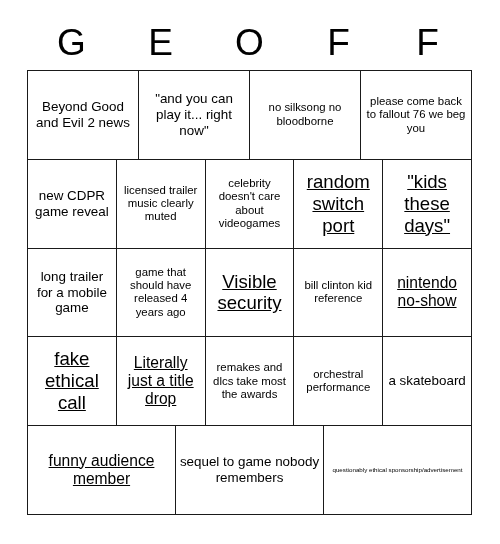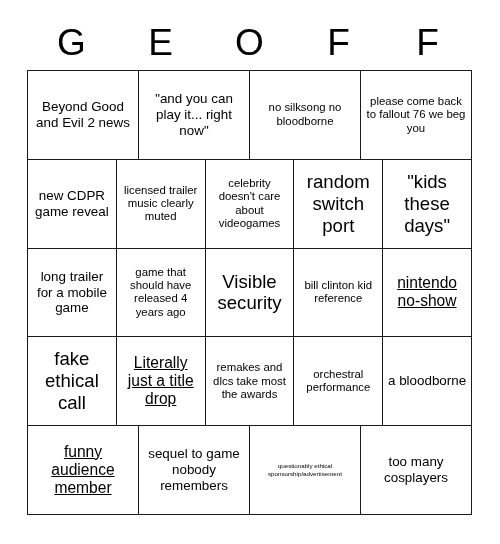--- a/index.html
+++ b/index.html
@@ -70,21 +70,21 @@
     line-height: 1.18;
     word-wrap: break-word;
     hyphens: none;
   }
 
   
   .fs-xs  { font-size: 6.2px; line-height: 1.3; }
   .fs-sm  { font-size: 11.4px; }
   .fs-md  { font-size: 13.4px; }
   .fs-lg  { font-size: 15.6px; text-decoration: underline; }
-  .fs-xl  { font-size: 18.6px; }
+  .fs-xl  { font-size: 18.6px; text-decoration: underline; }
 </style>
 </head>
 <body>
 
 <div id="bingo-card">
 
   <div id="header-row">
     <div class="header-letter">G</div>
     <div class="header-letter">E</div>
     <div class="header-letter">O</div>
@@ -152,33 +152,30 @@
       <div class="bingo-cell">
           <span class="cell-text fs-lg">Literally just a title drop</span>
         </div>
       <div class="bingo-cell">
           <span class="cell-text fs-sm">remakes and dlcs take most the awards</span>
         </div>
       <div class="bingo-cell">
           <span class="cell-text fs-sm">orchestral performance</span>
         </div>
       <div class="bingo-cell">
-          <span class="cell-text fs-md">a bloodborne</span>
+          <span class="cell-text fs-md">a skateboard</span>
         </div>
     </div>
 
     <div class="bingo-row">
       <div class="bingo-cell">
           <span class="cell-text fs-lg">funny audience member</span>
         </div>
       <div class="bingo-cell">
           <span class="cell-text fs-md">sequel to game nobody remembers</span>
         </div>
       <div class="bingo-cell">
           <span class="cell-text fs-xs">questionably ethical sponsorship/advertisement</span>
         </div>
-      <div class="bingo-cell">
-          <span class="cell-text fs-md">too many cosplayers</span>
-        </div>
     </div>
 
   </div>
 </div>
 
 </body></html>

